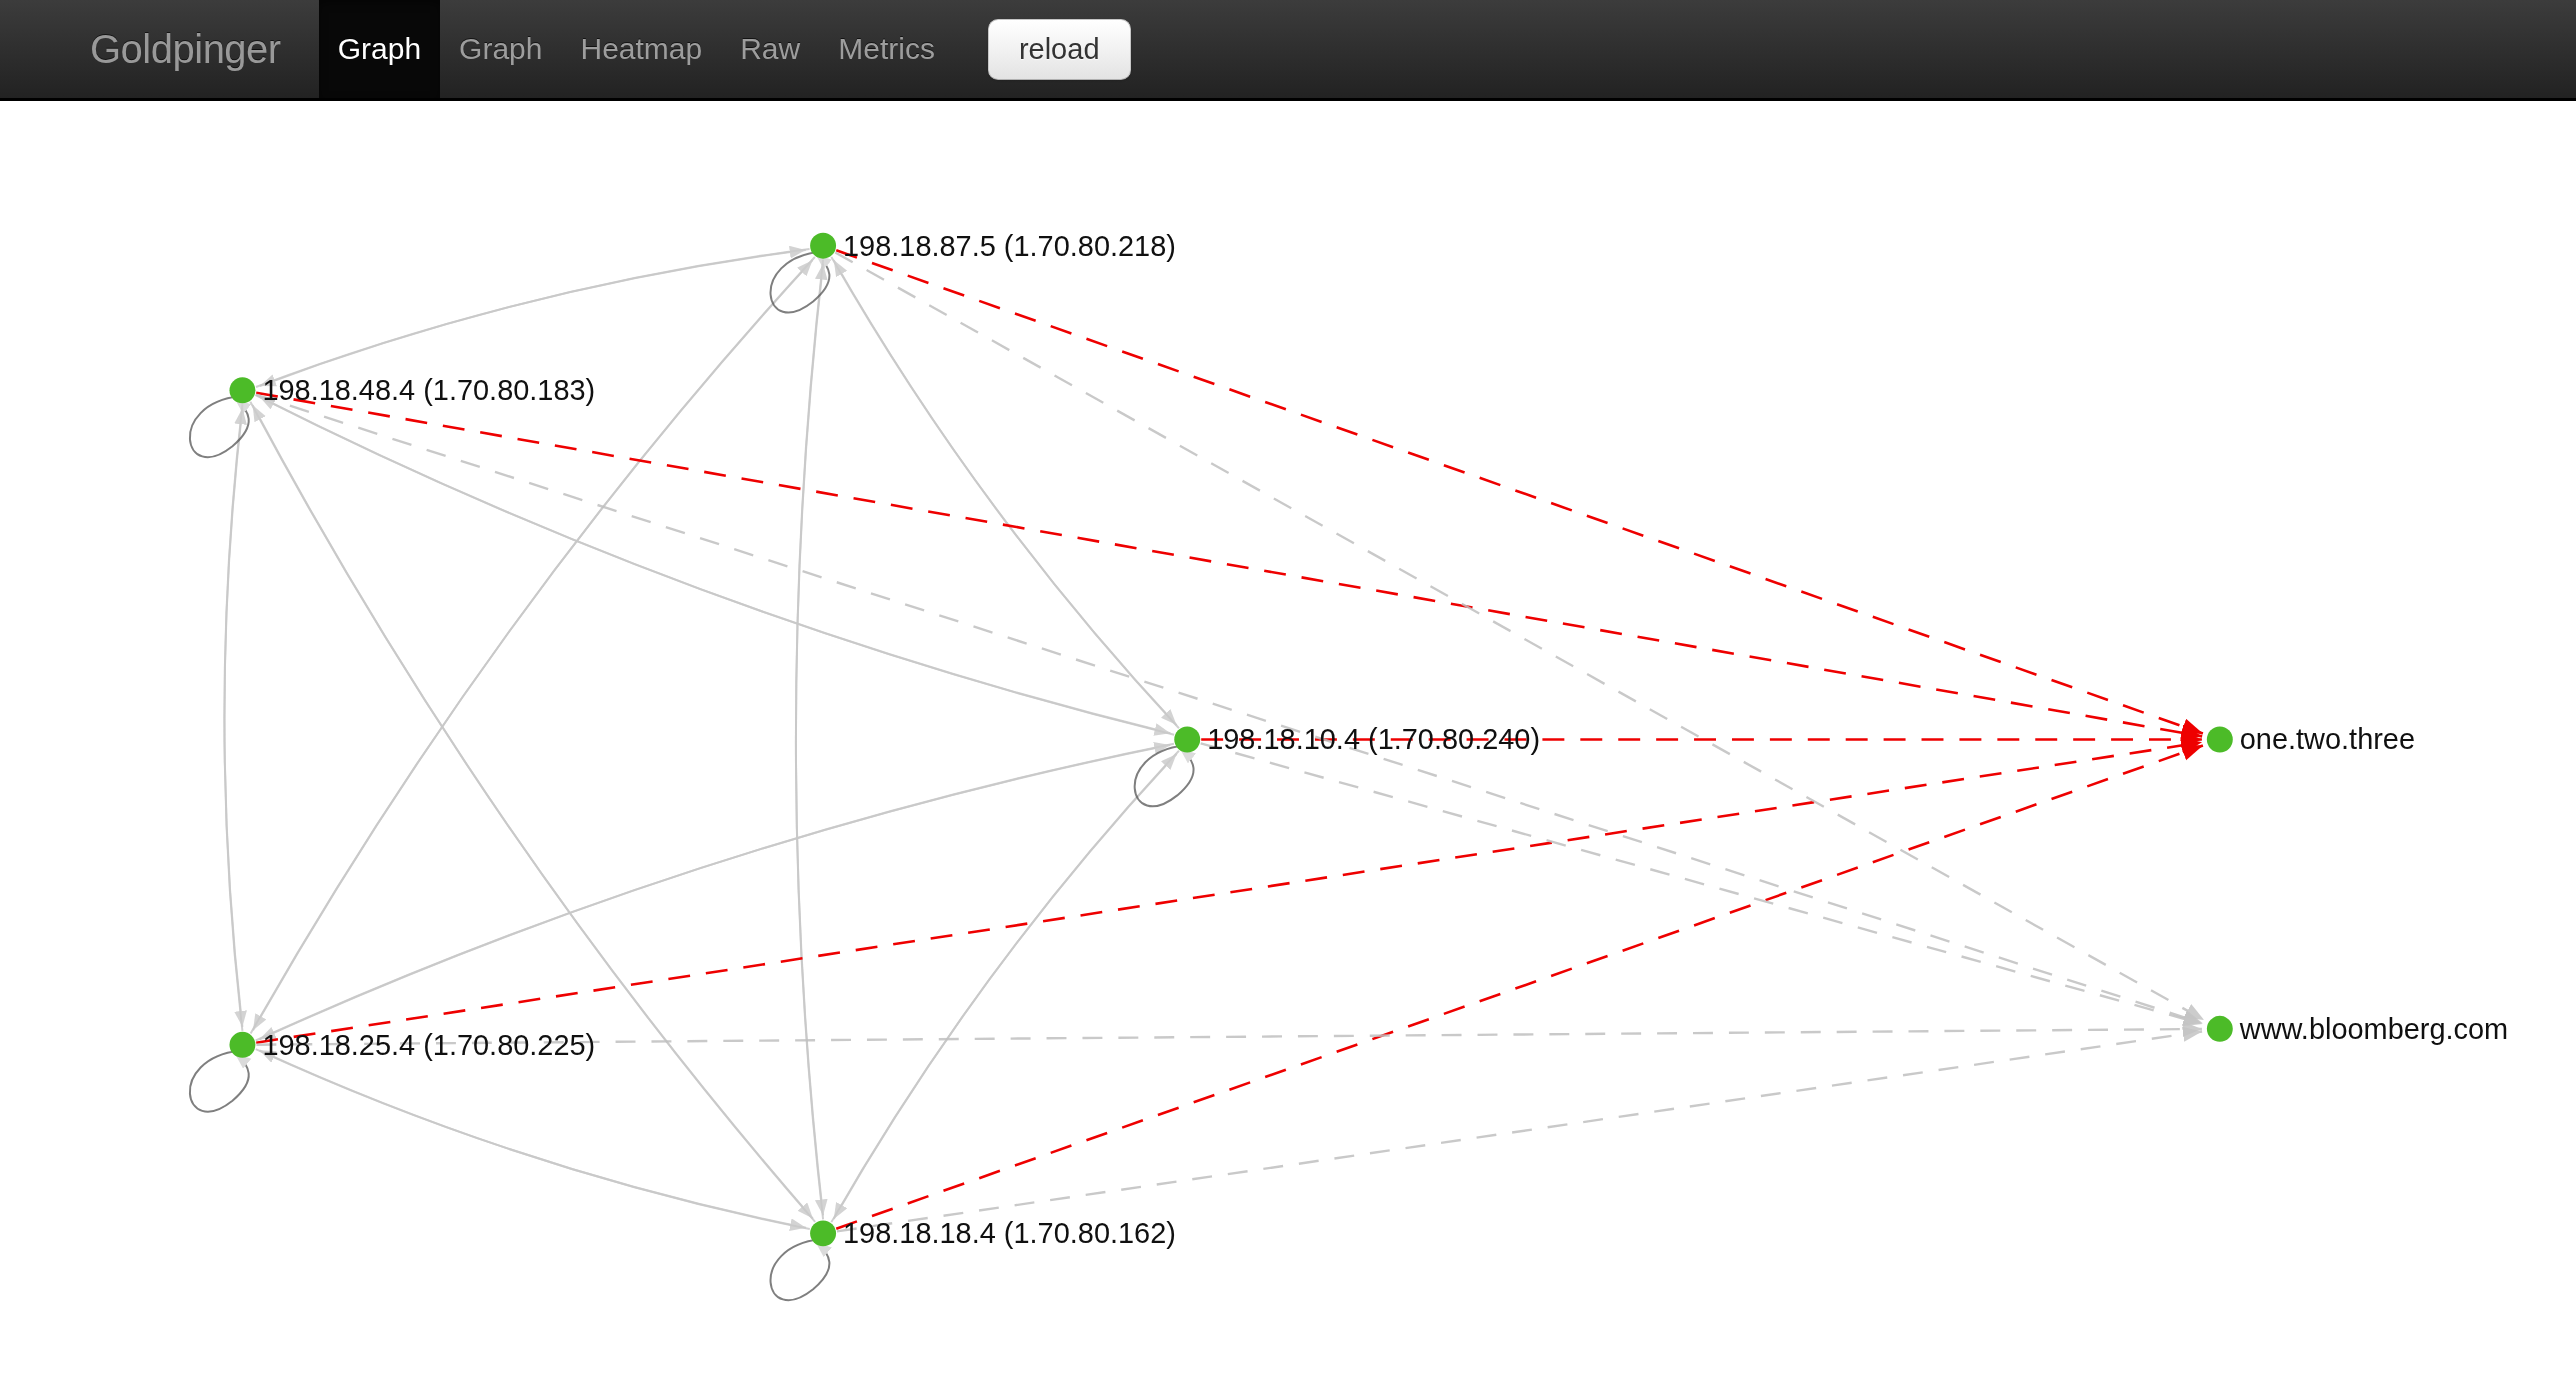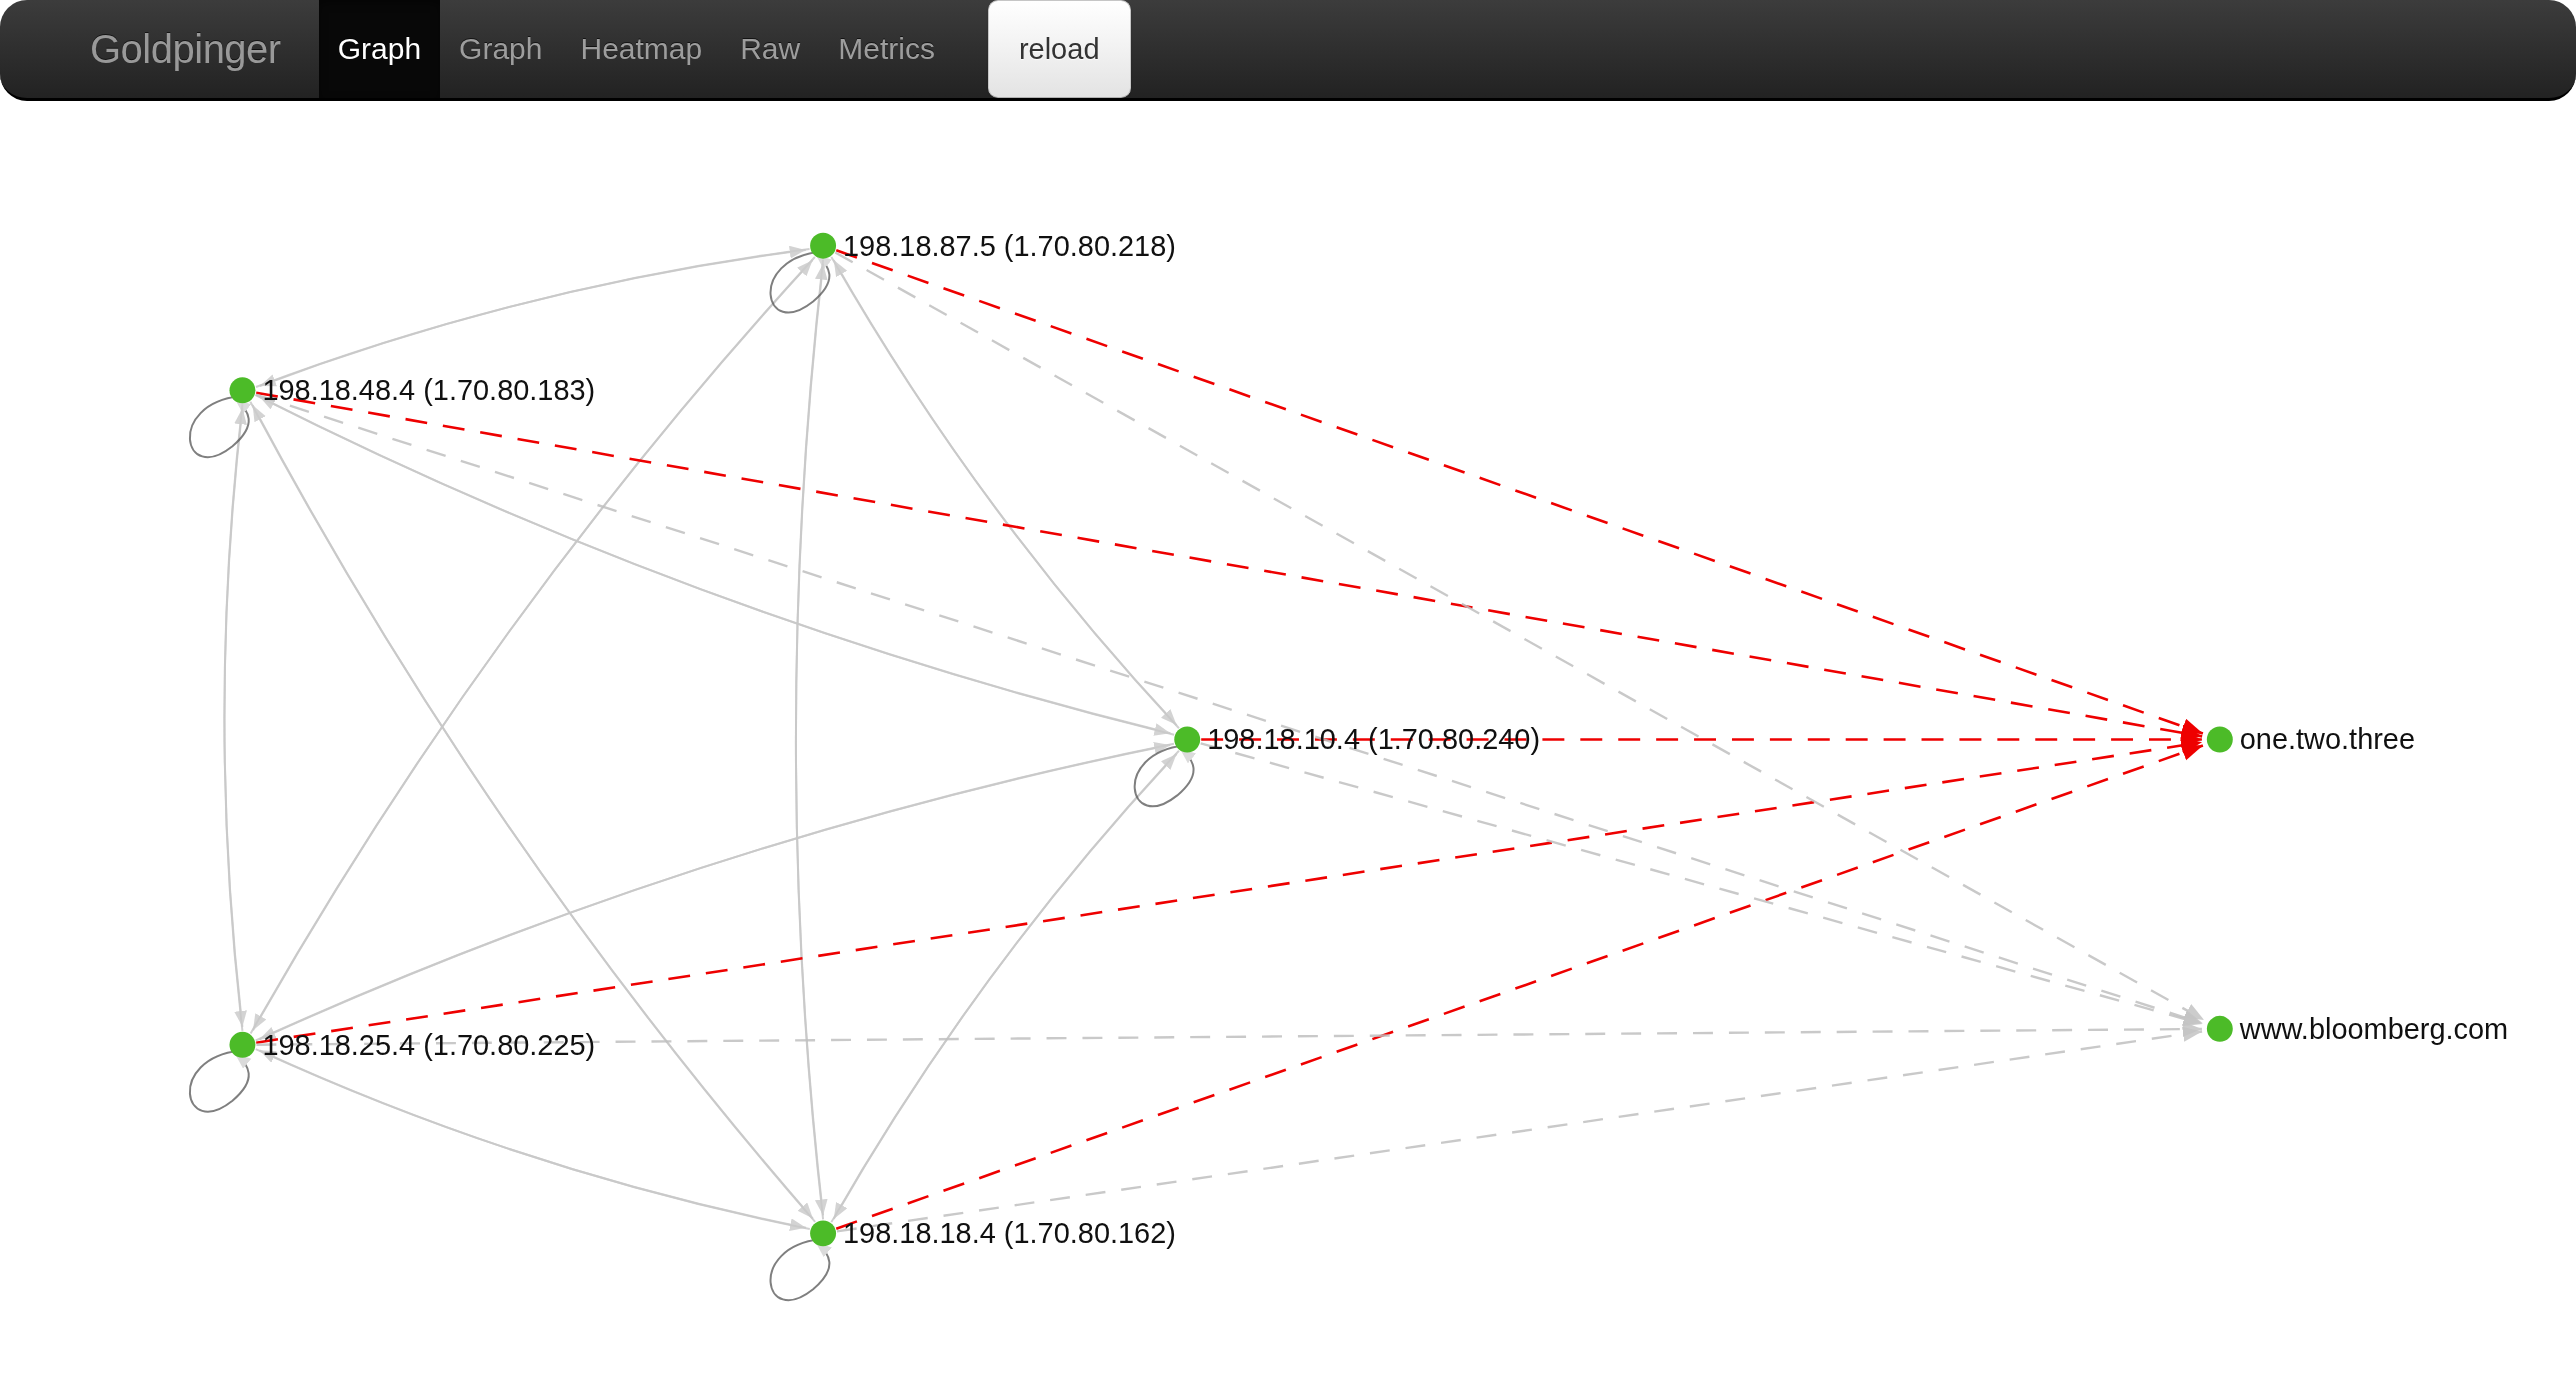--- a/index.html
+++ b/index.html
@@ -17,21 +17,20 @@
     position: absolute;
     left: 0; top: 0;
     width: 2576px;
     height: 101px;
     background: linear-gradient(to bottom, #3c3c3c 0%, #222222 100%);
     border-bottom: 3px solid #000000;
     box-sizing: border-box;
     display: flex;
     align-items: stretch;
     padding-left: 70px;
-    border-radius: 27px;
   }
   .brand {
     display: flex;
     align-items: center;
     padding: 0 38px 0 20px;
     color: #999999;
     font-size: 40px;
     font-weight: 400;
     letter-spacing: -0.5px;
     text-shadow: 0 -1px 0 rgba(0,0,0,.6);
@@ -49,20 +48,21 @@
     text-decoration: none;
     user-select: none;
   }
   .navlink.active {
     color: #ffffff;
     background: #080808;
     box-shadow: inset 0 3px 8px rgba(0,0,0,.45);
   }
   .reload-wrap {
     display: flex;
+    align-items: center;
     padding-left: 34px;
   }
   .reload-btn {
     background: linear-gradient(to bottom, #ffffff 0%, #f3f3f3 45%, #e3e3e3 100%);
     border: 1px solid #c6c6c6;
     border-bottom-color: #b0b0b0;
     border-radius: 10px;
     color: #333333;
     font-size: 29px;
     font-family: "Liberation Sans", sans-serif;

